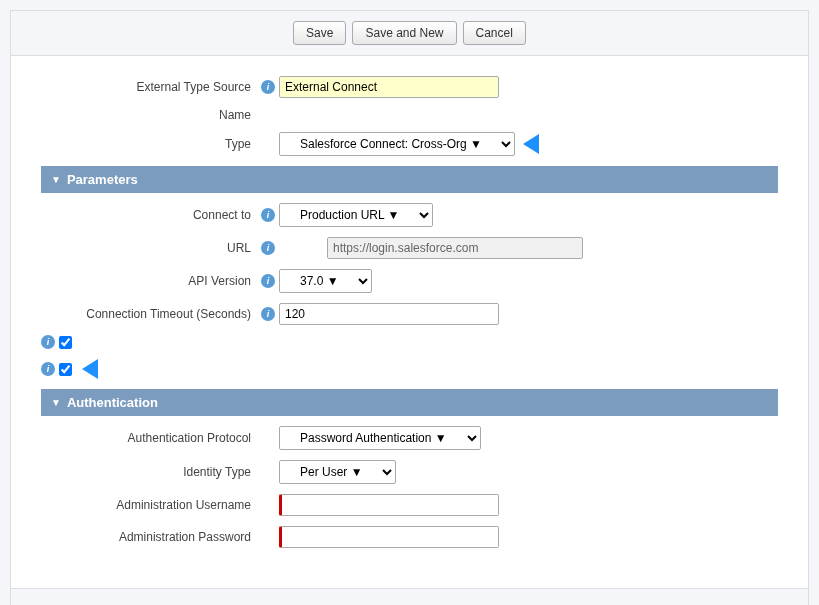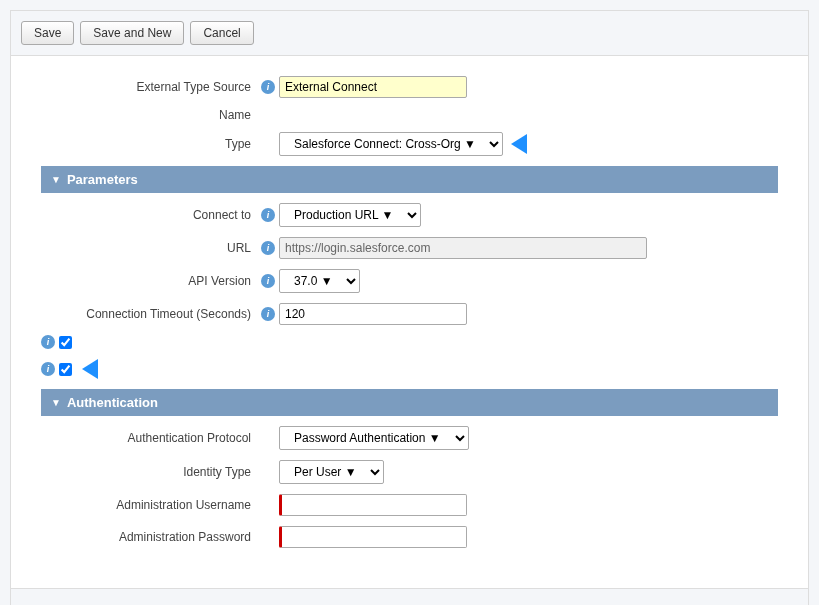--- a/index.html
+++ b/index.html
@@ -10,20 +10,21 @@
       color: #333;
     }
     .page-wrapper {
       background: #fff;
       border: 1px solid #ddd;
       margin: 10px;
       padding-bottom: 20px;
     }
     .toolbar {
       display: flex;
+      justify-content: center;
       align-items: center;
       gap: 6px;
       padding: 10px;
       border-bottom: 1px solid #ddd;
       background: #f4f6f9;
     }
     .btn {
       padding: 4px 12px;
       font-size: 12px;
       border: 1px solid #aaa;
@@ -67,34 +68,34 @@
       flex-shrink: 0;
     }
     .form-control {
       font-size: 12px;
       border: 1px solid #aaa;
       padding: 3px 5px;
       border-radius: 2px;
       background: #fff;
     }
     input.form-control {
-      width: 188px;
+      width: 220px;
     }
     input.form-control.yellow-bg {
       background: #ffffcc;
     }
     input.form-control.gray-bg {
       background: #f0f0f0;
       color: #666;
     }
     input.form-control.required-field {
       border-left: 3px solid #c00;
     }
     select.form-control {
-      padding: 3px 10px;
+      padding: 3px 16px;
     }
 
     .section-header {
       display: flex;
       align-items: center;
       background: #7b9cbf;
       color: #fff;
       font-weight: bold;
       font-size: 13px;
       padding: 6px 10px;
@@ -174,21 +175,21 @@
       <div class="form-label">Connect to</div>
       <span class="info-icon">i</span>
       <select class="form-control">
         <option>Production URL ▼</option>
       </select>
     </div>
 
     <div class="form-row">
       <div class="form-label">URL</div>
       <span class="info-icon">i</span>
-      <input type="text" class="form-control gray-bg" style="width: 368px;" placeholder="https://login.salesforce.com" value="https://login.salesforce.com">
+      <input type="text" class="form-control gray-bg" style="width: 256px; margin-left: 48px;" placeholder="https://login.salesforce.com" value="https://login.salesforce.com">
     </div>
 
     <div class="form-row">
       <div class="form-label">API Version</div>
       <span class="info-icon">i</span>
       <select class="form-control">
         <option>37.0 ▼</option>
       </select>
     </div>
 

